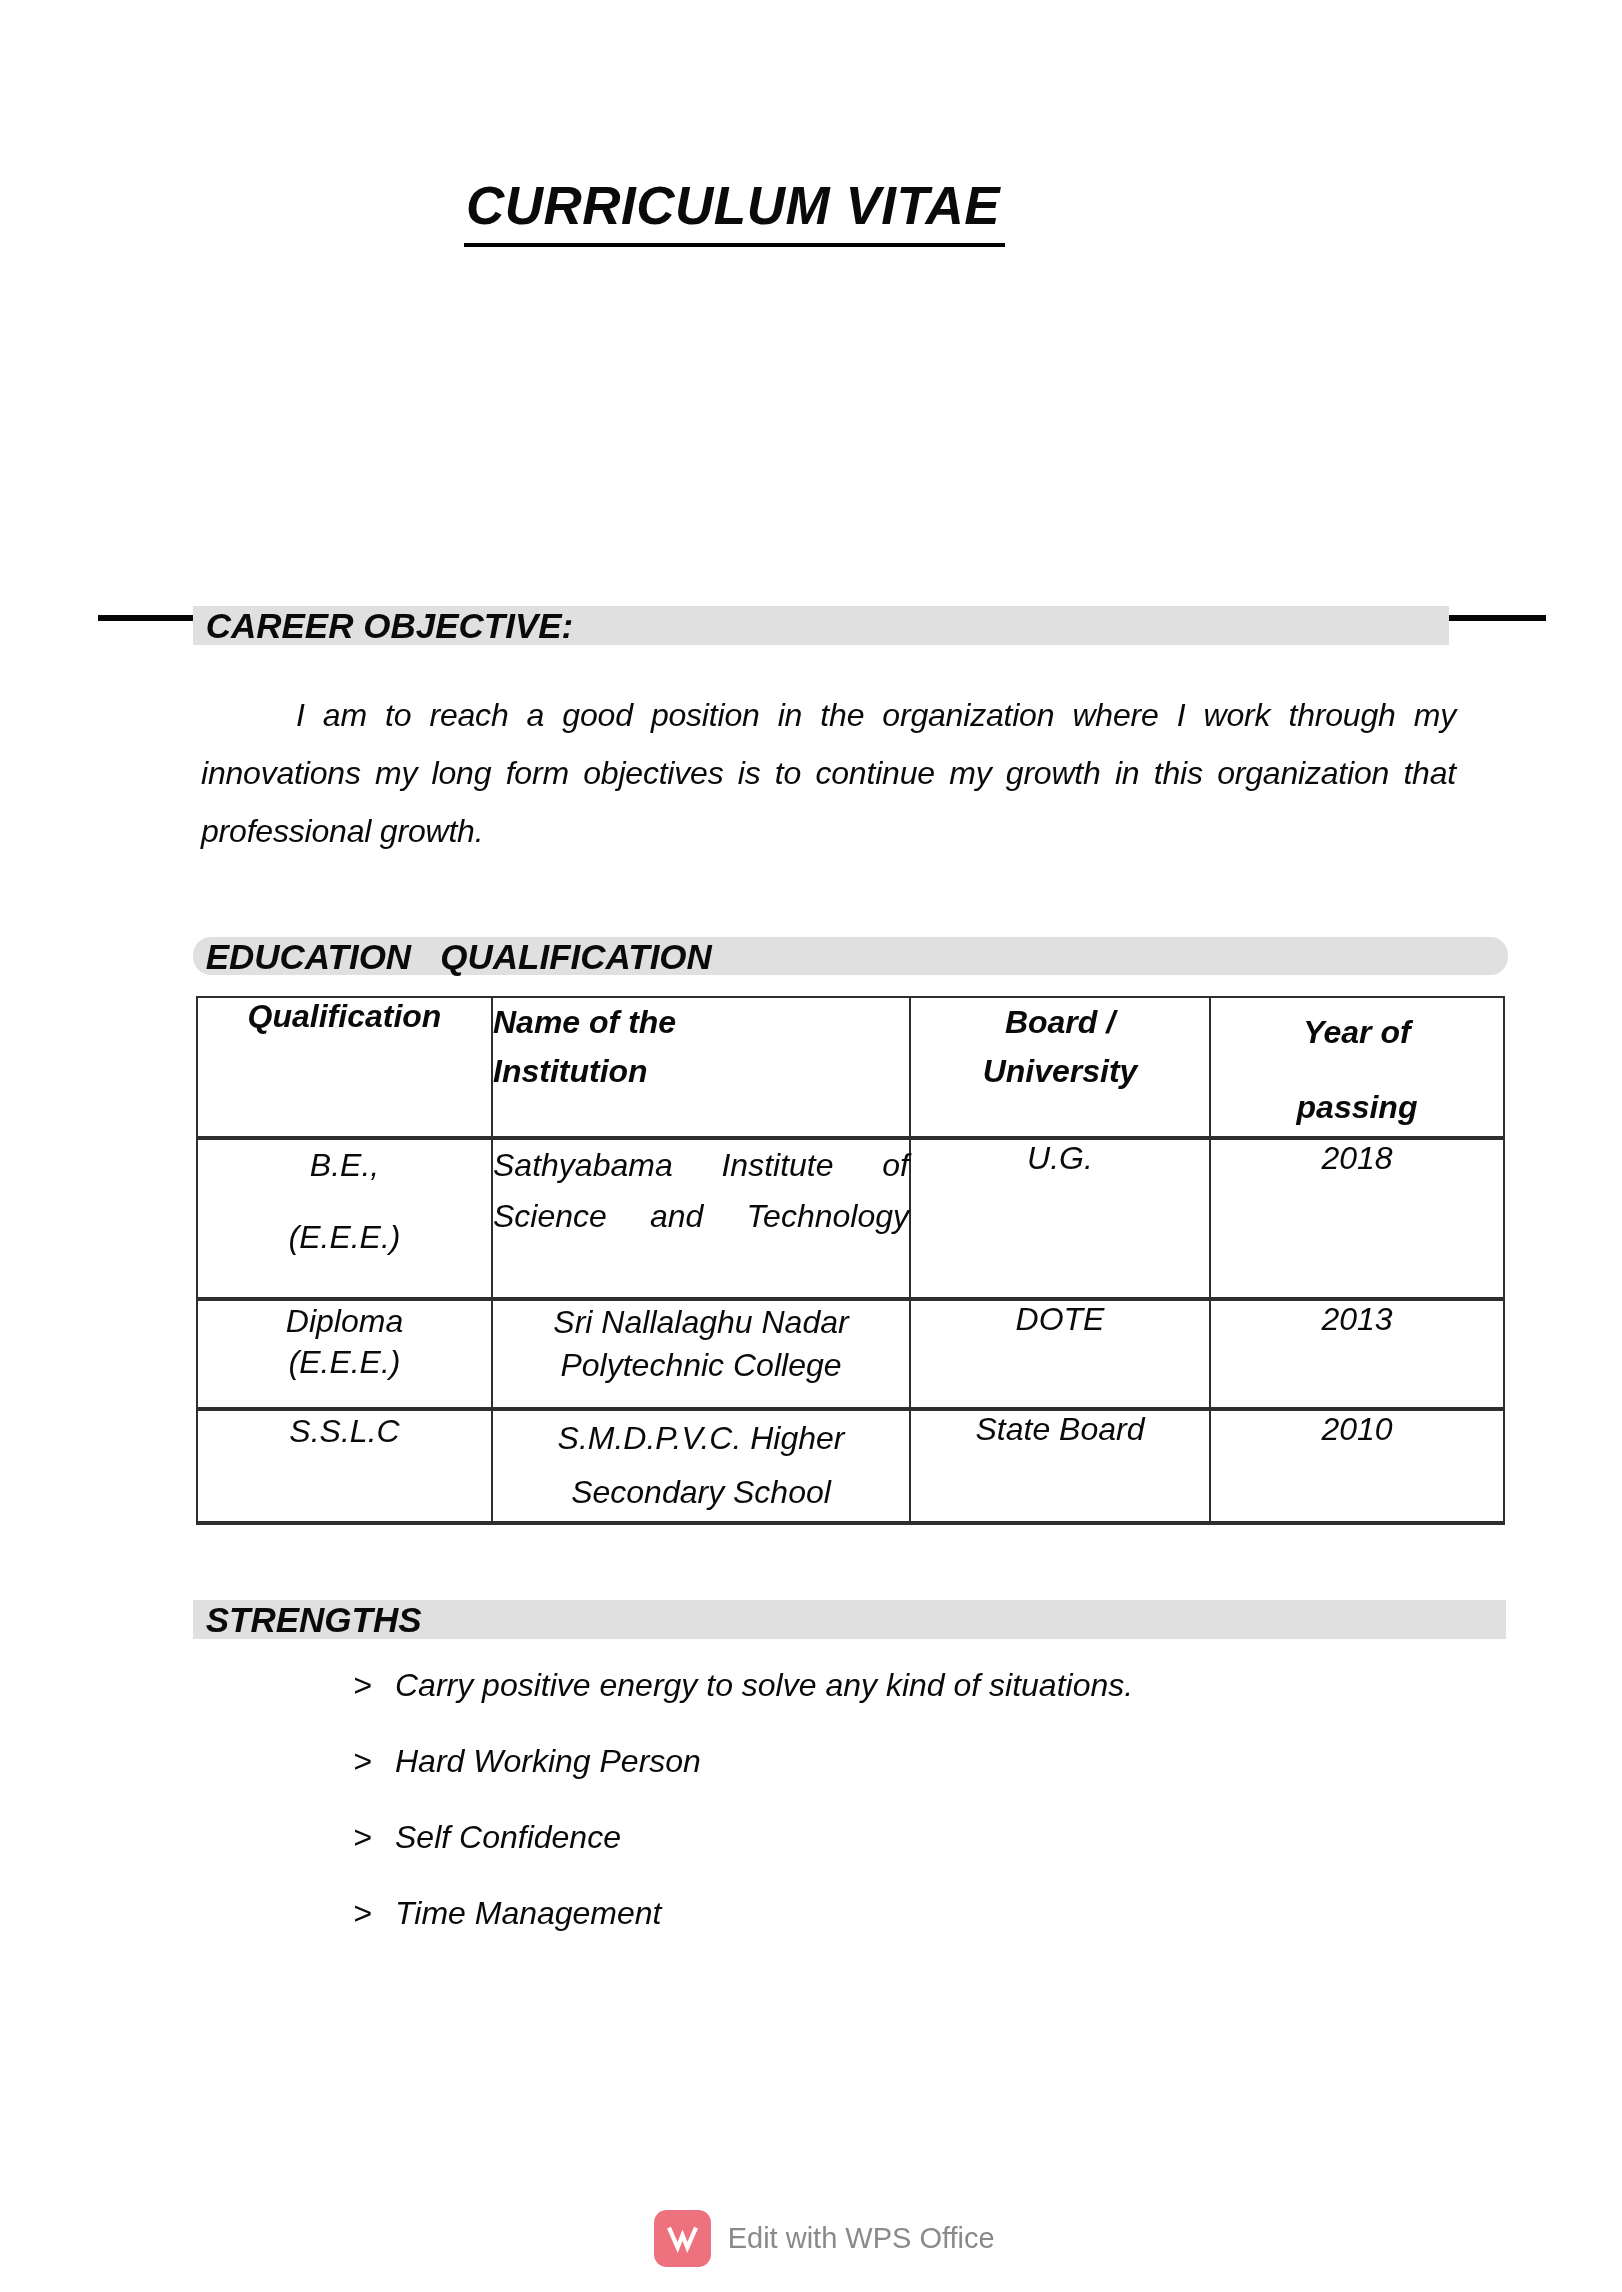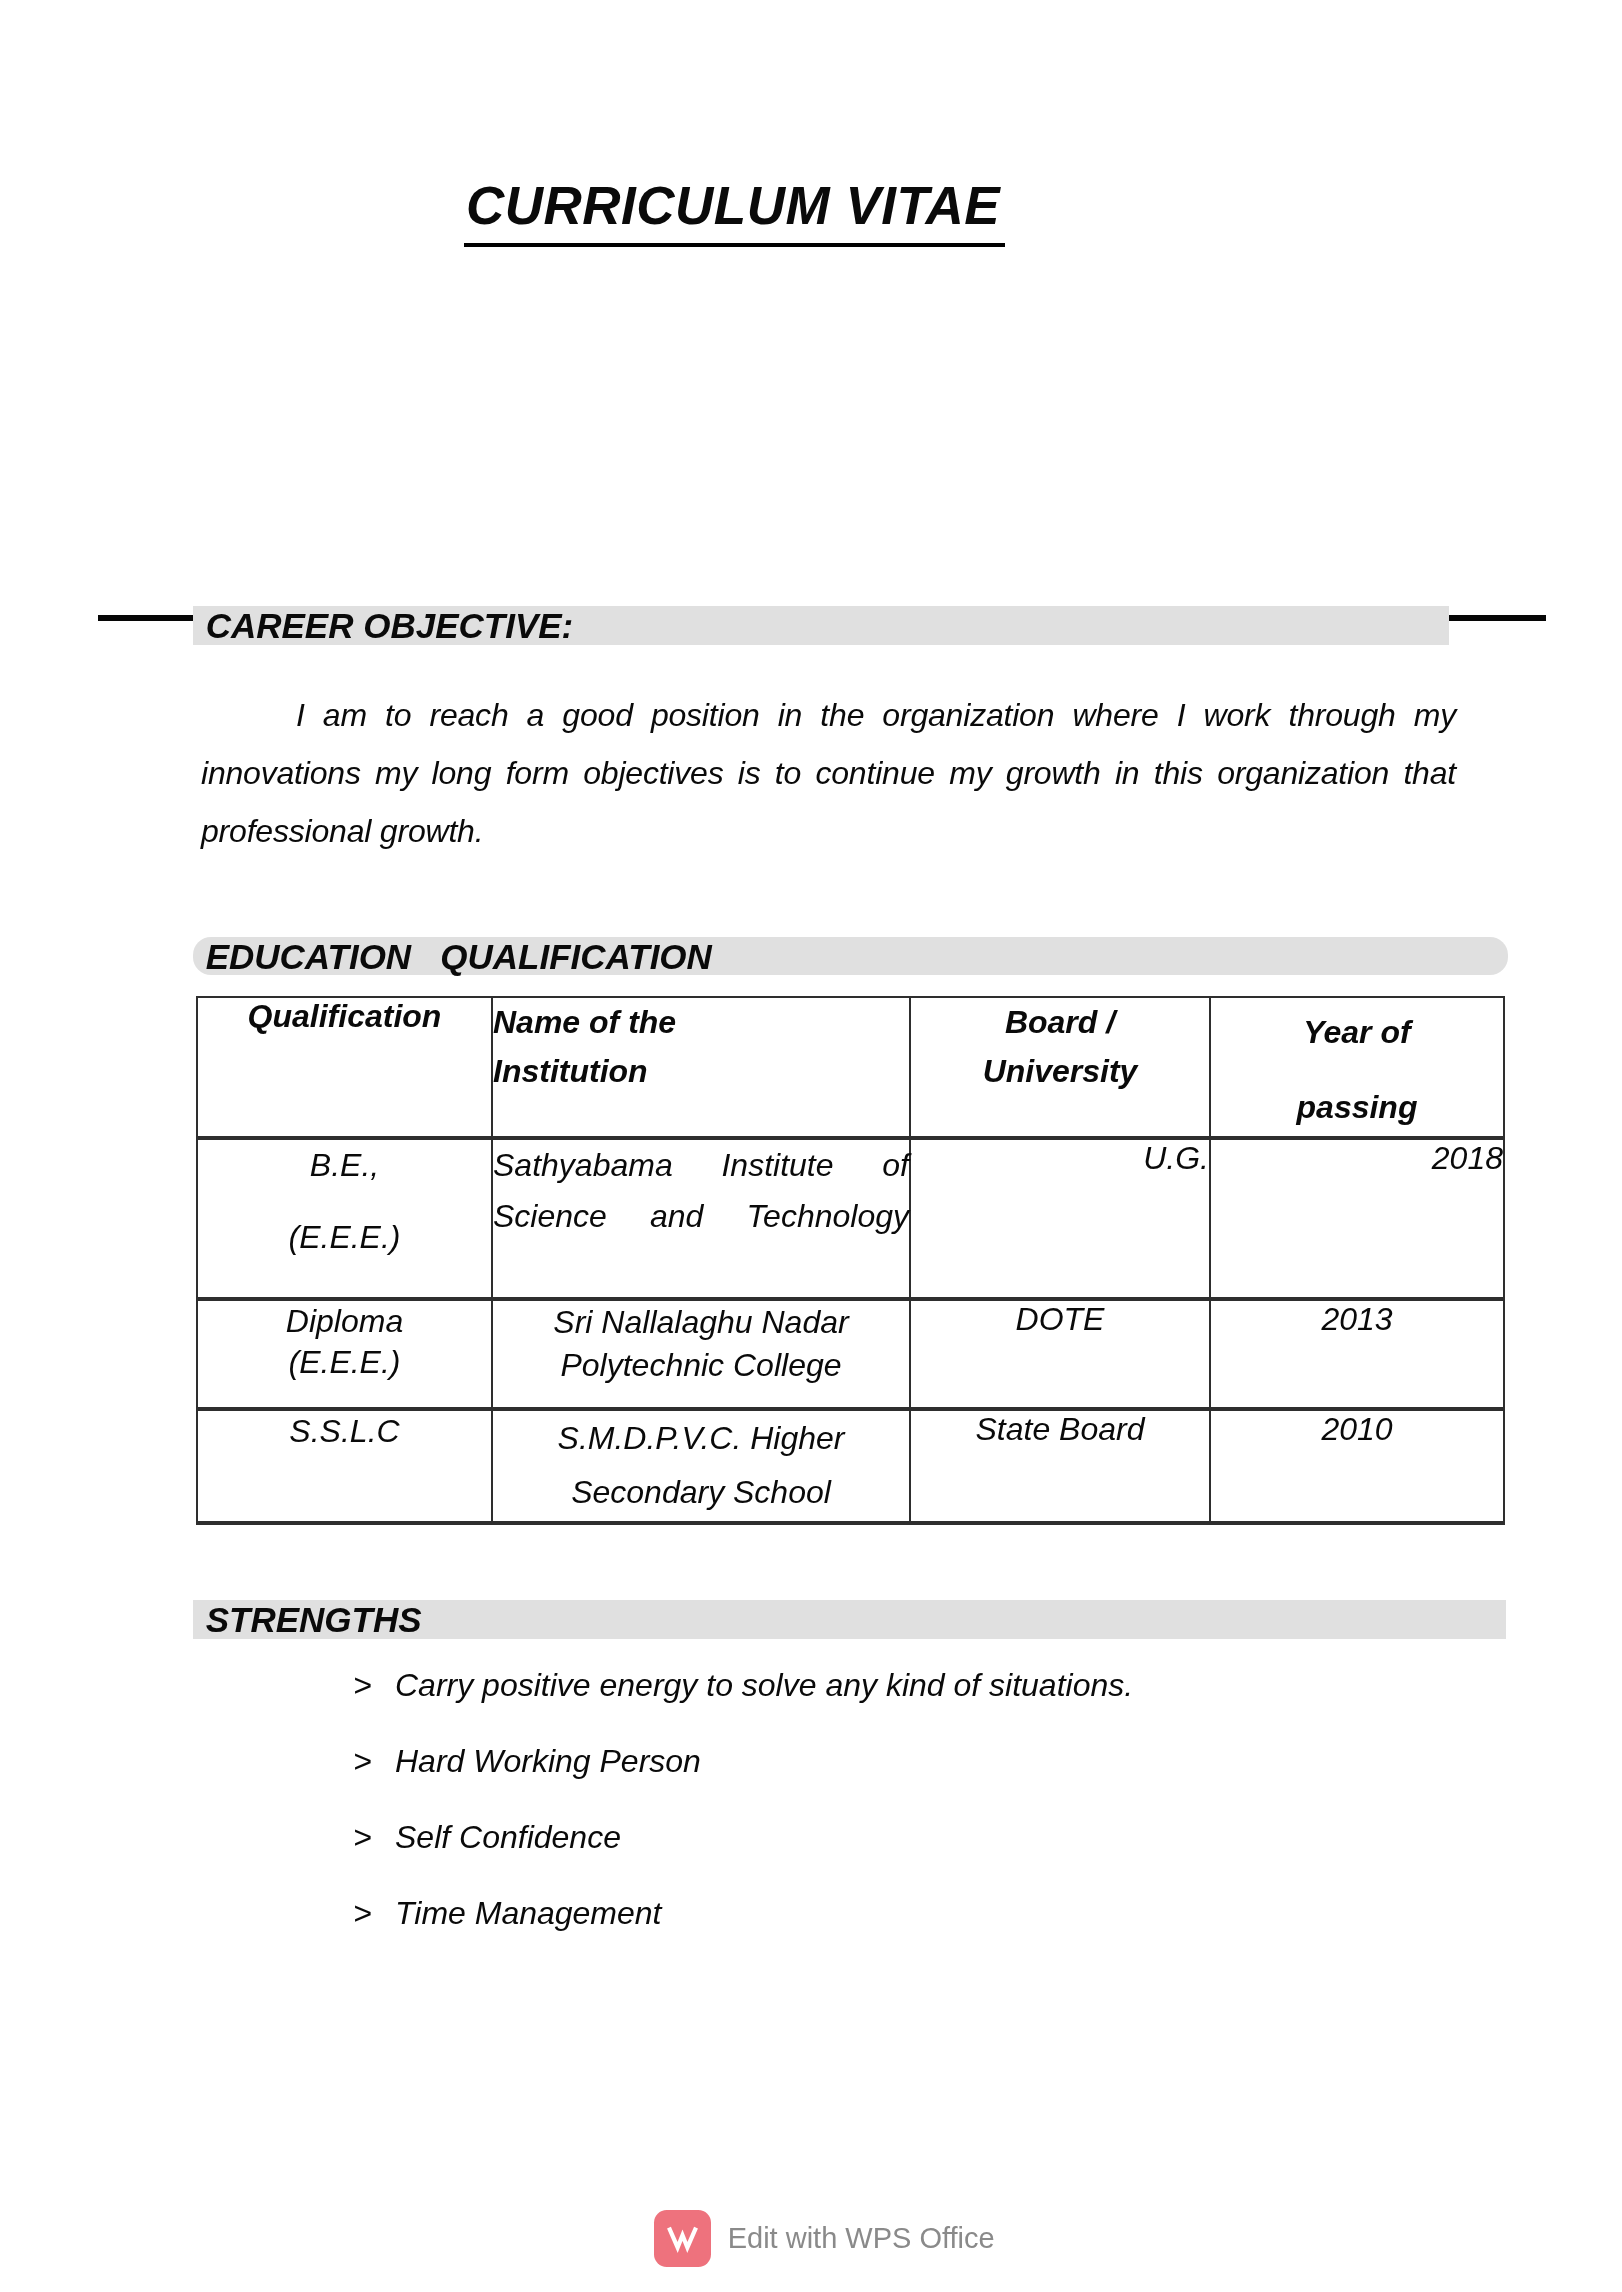--- a/index.html
+++ b/index.html
@@ -69,21 +69,21 @@
   .hdr-inst{text-align:left;padding:35px 0 0 35px;line-height:49px;}
   .hdr-board{padding-top:35px;line-height:49px;}
   .hdr-year .l1{margin-top:9.8px;line-height:49px;}
   .hdr-year .l2{margin-top:26.5px;line-height:49px;}
   .q-r1 .l1{margin-top:4.9px;line-height:41px;}
   .q-r1 .l2{margin-top:31px;line-height:41px;}
   .inst-r1{
     padding:31px 27.4px 0 33px;line-height:51px;
     text-align:justify;text-align-last:justify;word-spacing:6.9px;
   }
-  .mid-r1{padding-top:41px;text-align:right;}
+  .mid-r1{padding-top:41px;}
   .q-r2 div{line-height:41px;}
   .q-r2{padding-top:13.7px;}
   .inst-r2{padding-top:2px;line-height:43px;}
   .mid-r2{padding-top:18.6px;}
   .q-r3{padding-top:25.5px;line-height:41px;}
   .inst-r3{padding-top:7.8px;line-height:54px;}
   .mid-r3{padding-top:19.6px;}
   
   .strengths-list{
     position:absolute;left:353px;top:1665px;

